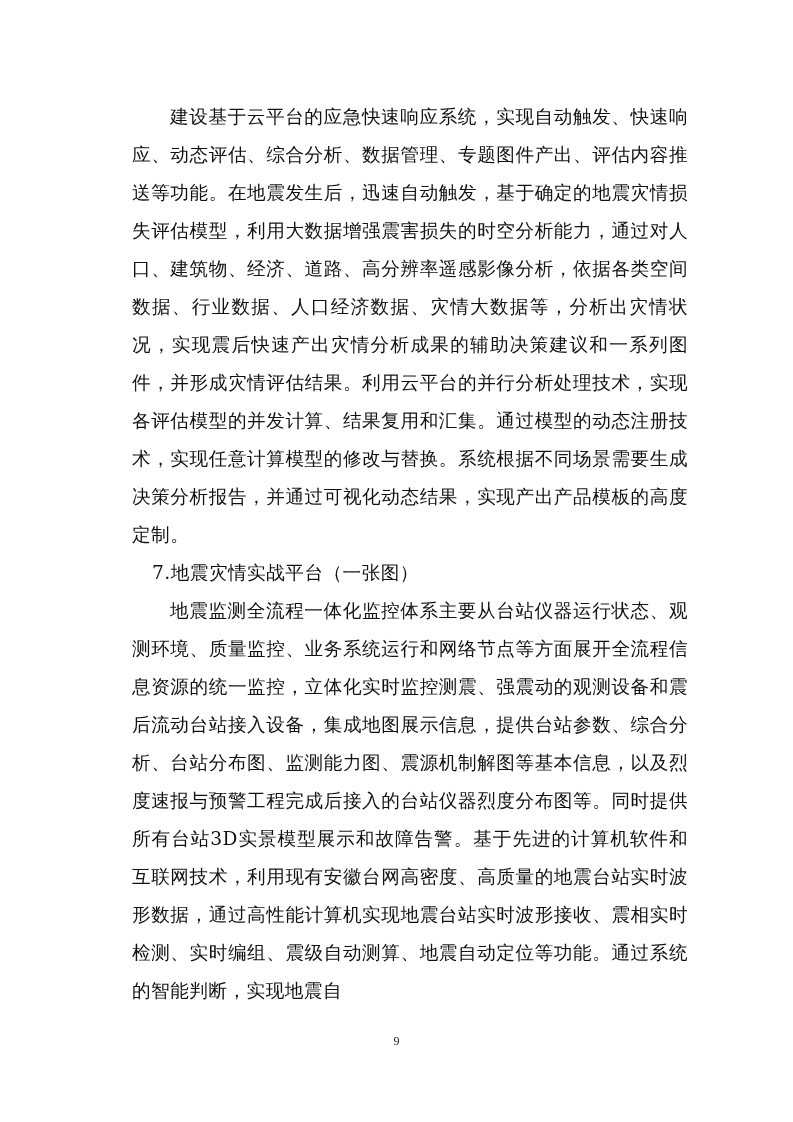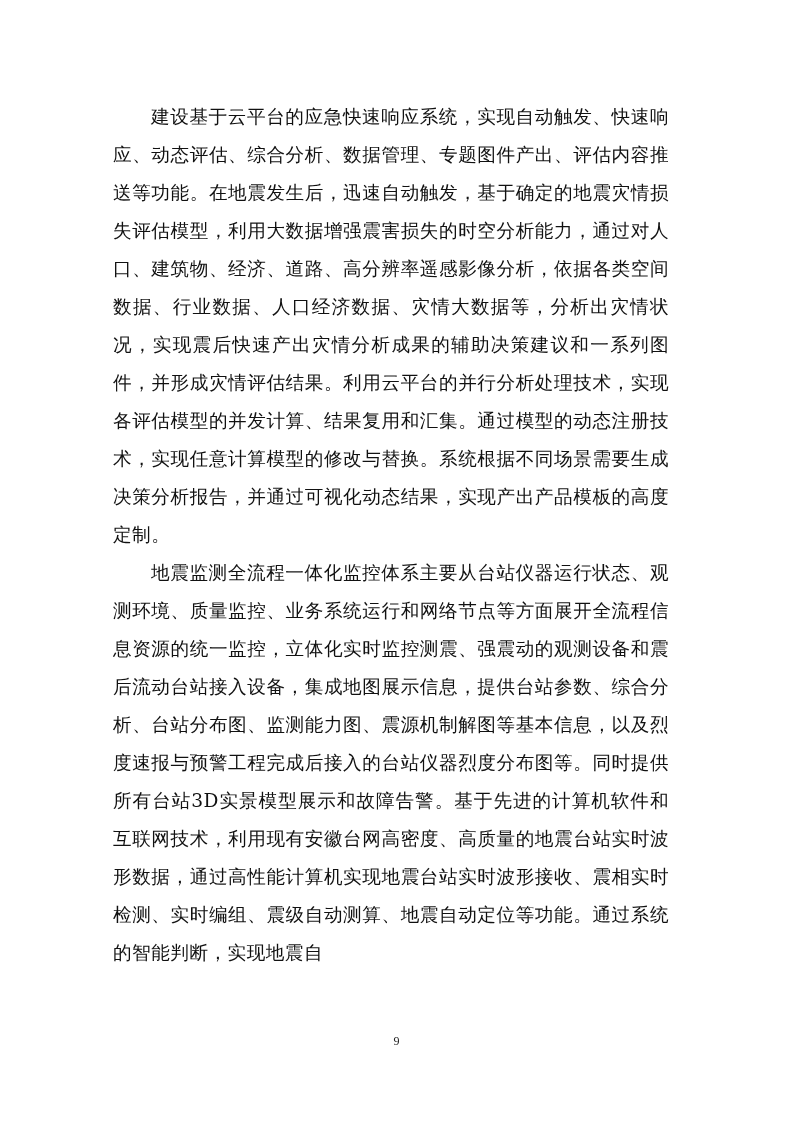--- a/index.html
+++ b/index.html
@@ -1,26 +1,27 @@
 <!DOCTYPE html>
 <html><head>
 <meta charset="utf-8">
 <style>
   html, body { margin: 0; padding: 0; background: #ffffff; }
   body { width: 793px; height: 1122px; position: relative; overflow: hidden;
          font-family: "DejaVu Serif", "Liberation Serif", serif; color: #111; }
-  .page { position: absolute; left: 113px; top: 98px; width: 556px; }
+  .page { position: absolute; left: 132px; top: 98px; width: 556px; }
   .para { margin: 0; font-size: 18.6px; line-height: 38px; text-align: justify;
           text-align-last: left; word-break: break-all; letter-spacing: 0.5px; }
   .para.indent { text-indent: 38px; }
   .heading { margin: 0; font-size: 18.6px; line-height: 38px; padding-left: 20px; letter-spacing: 0.5px; }
   .pagenum { position: absolute; top: 1034px; left: 0; width: 793px; text-align: center;
              font-size: 12px; font-family: "Liberation Serif", serif; color: #222; }
 </style>
 </head>
 <body>
 
 <div class="page">
   <p class="para indent">建设基于云平台的应急快速响应系统，实现自动触发、快速响应、动态评估、综合分析、数据管理、专题图件产出、评估内容推送等功能。在地震发生后，迅速自动触发，基于确定的地震灾情损失评估模型，利用大数据增强震害损失的时空分析能力，通过对人口、建筑物、经济、道路、高分辨率遥感影像分析，依据各类空间数据、行业数据、人口经济数据、灾情大数据等，分析出灾情状况，实现震后快速产出灾情分析成果的辅助决策建议和一系列图件，并形成灾情评估结果。利用云平台的并行分析处理技术，实现各评估模型的并发计算、结果复用和汇集。通过模型的动态注册技术，实现任意计算模型的修改与替换。系统根据不同场景需要生成决策分析报告，并通过可视化动态结果，实现产出产品模板的高度定制。</p>
+  <p class="heading">7.地震灾情实战平台（一张图）</p>
   <p class="para indent">地震监测全流程一体化监控体系主要从台站仪器运行状态、观测环境、质量监控、业务系统运行和网络节点等方面展开全流程信息资源的统一监控，立体化实时监控测震、强震动的观测设备和震后流动台站接入设备，集成地图展示信息，提供台站参数、综合分析、台站分布图、监测能力图、震源机制解图等基本信息，以及烈度速报与预警工程完成后接入的台站仪器烈度分布图等。同时提供所有台站3D实景模型展示和故障告警。基于先进的计算机软件和互联网技术，利用现有安徽台网高密度、高质量的地震台站实时波形数据，通过高性能计算机实现地震台站实时波形接收、震相实时检测、实时编组、震级自动测算、地震自动定位等功能。通过系统的智能判断，实现地震自</p>
 </div>
 
 <div class="pagenum">9</div>
 
 </body></html>

